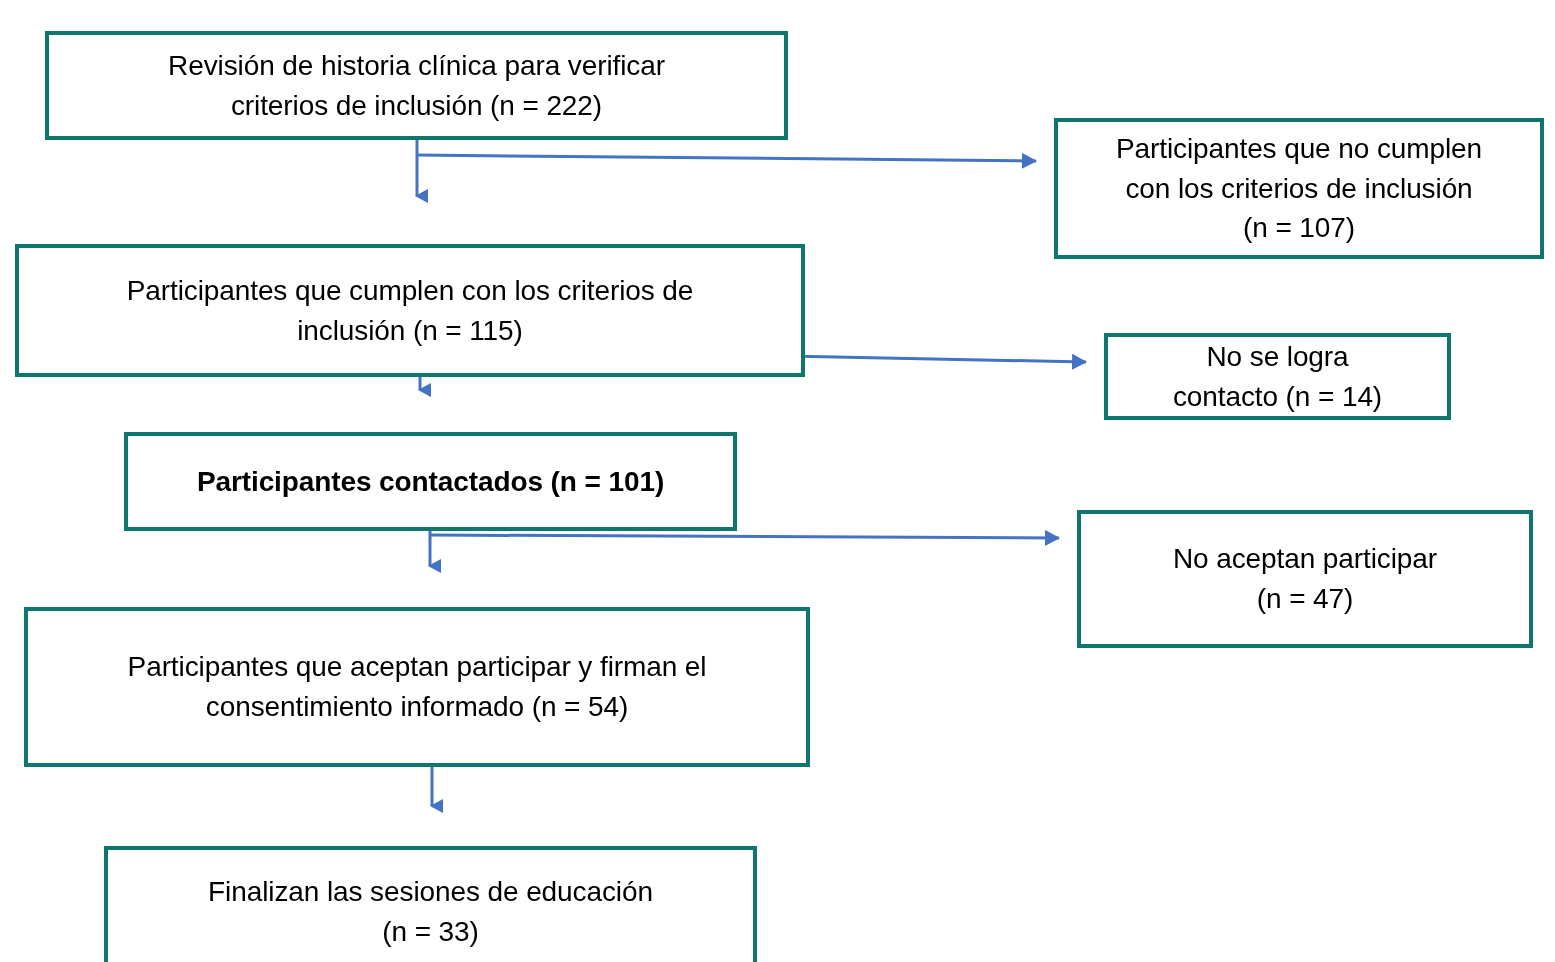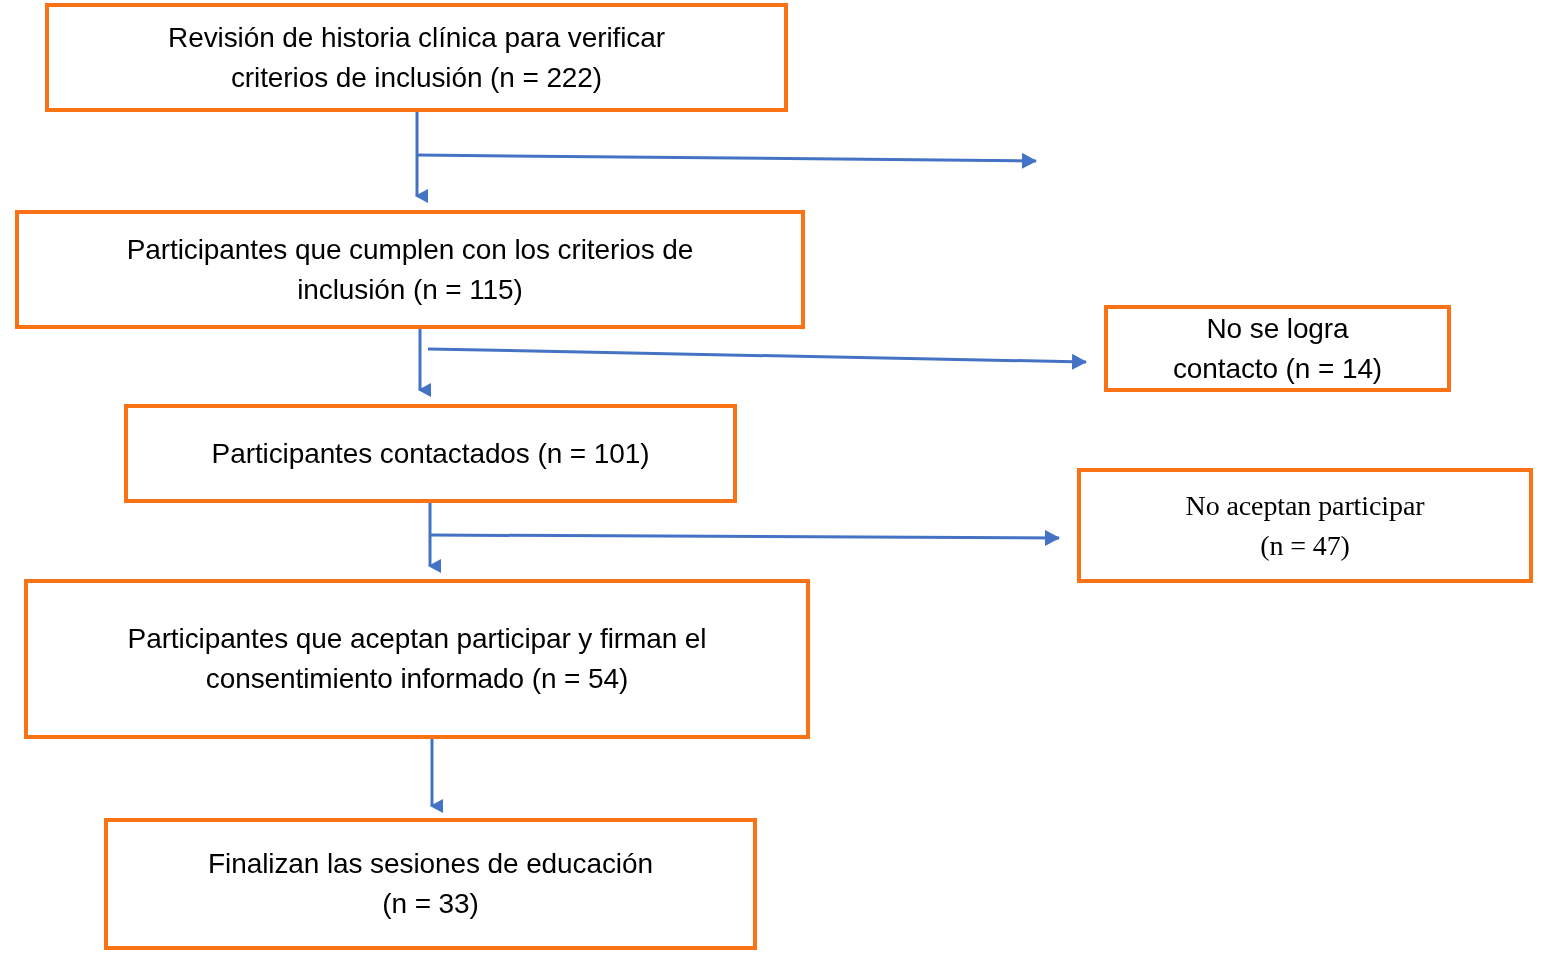--- a/index.html
+++ b/index.html
@@ -22,48 +22,49 @@
     left: 0;
     top: 0;
     width: 1555px;
     height: 962px;
     pointer-events: none;
   }
   .node {
     position: absolute;
     box-sizing: border-box;
     background: #ffffff;
-    border: 4px solid #f97316;
+    border: 4px solid #0f766e;
     display: flex;
     align-items: center;
     justify-content: center;
     text-align: center;
     z-index: 2;
+    margin-top: 28px;
   }
   .node-label {
     display: block;
     width: 100%;
     color: #000000;
     font-size: 28px;
     line-height: 1.42;
     letter-spacing: -0.1px;
     white-space: pre-line;
     padding: 0 10px;
     box-sizing: border-box;
   }
   
   #node-screening      { left: 45px;   top: 3px;   width: 743px; height: 109px; }
-  #node-eligible       { left: 15px;   top: 210px; width: 790px; height: 119px; }
-  #node-contacted      { left: 124px;  top: 404px; width: 613px; height: 99px;  }
+  #node-eligible       { left: 15px;   top: 216px; width: 790px; height: 133px; }
+  #node-contacted      { left: 124px;  top: 404px; width: 613px; height: 99px; font-weight: bold;  }
   #node-consent        { left: 24px;   top: 579px; width: 786px; height: 160px; }
   #node-completed      { left: 104px;  top: 818px; width: 653px; height: 132px; }
   
   #node-not-eligible   { left: 1054px; top: 90px;  width: 490px; height: 141px; }
   #node-no-contact     { left: 1104px; top: 305px; width: 347px; height: 87px; }
-  #node-declined       { left: 1077px; top: 468px; width: 456px; height: 115px; font-family: Liberation Serif, serif; }
+  #node-declined       { left: 1077px; top: 482px; width: 456px; height: 138px; }
 </style>
 </head>
 <body>
 
 <div id="flow-root">
 
   <svg id="edge-layer" viewBox="0 0 1555 962" width="1555" height="962" xmlns="http://www.w3.org/2000/svg">
     <defs>
       <marker id="arrow-down" markerWidth="14" markerHeight="14" refX="7" refY="11" orient="auto" markerUnits="userSpaceOnUse">
         <path d="M 0 0 L 14 0 L 7 13 Z" fill="#4472C4"></path>
@@ -100,20 +101,25 @@
     <g>
       <line x1="432" y1="703" x2="432" y2="806" stroke="#4472C4" stroke-width="3" marker-end="url(#arrow-down)"></line>
     </g>
   </svg>
 
   <div class="node" id="node-screening">
     <span class="node-label">Revisión de historia clínica para verificar
 criterios de inclusión (n = 222)</span>
   </div>
 
+  <div class="node" id="node-not-eligible">
+    <span class="node-label">Participantes que no cumplen
+con los criterios de inclusión
+(n = 107)</span>
+  </div>
 
   <div class="node" id="node-eligible">
     <span class="node-label">Participantes que cumplen con los criterios de
 inclusión (n = 115)</span>
   </div>
 
   <div class="node" id="node-no-contact">
     <span class="node-label">No se logra
 contacto (n = 14)</span>
   </div>

